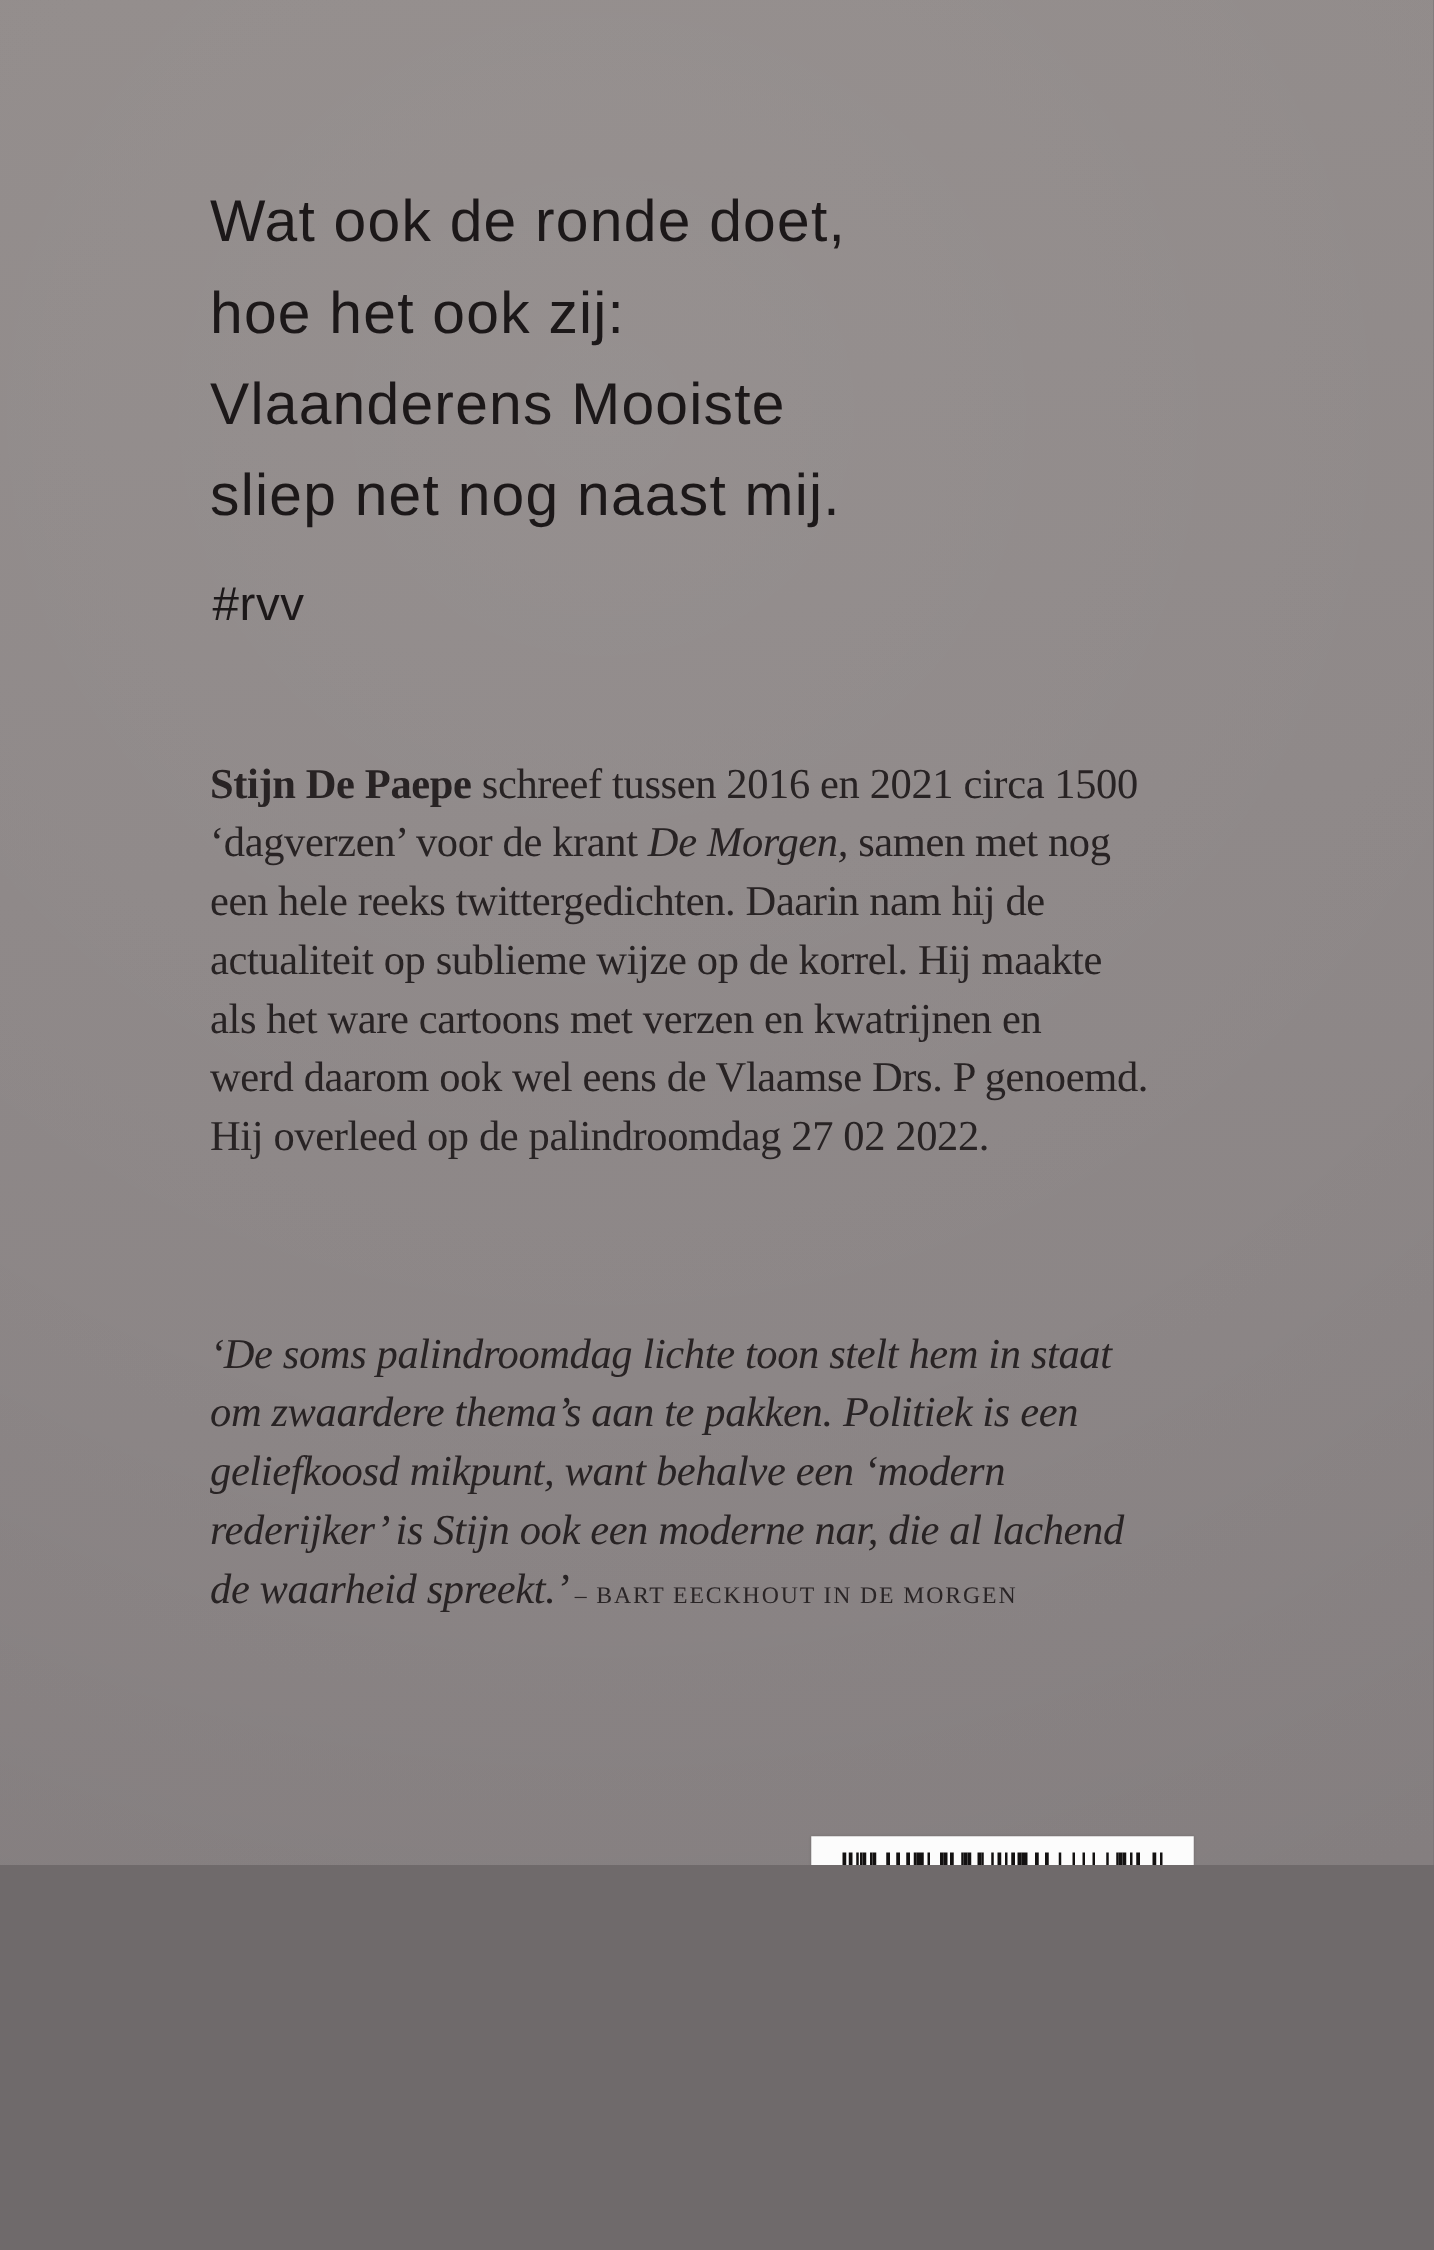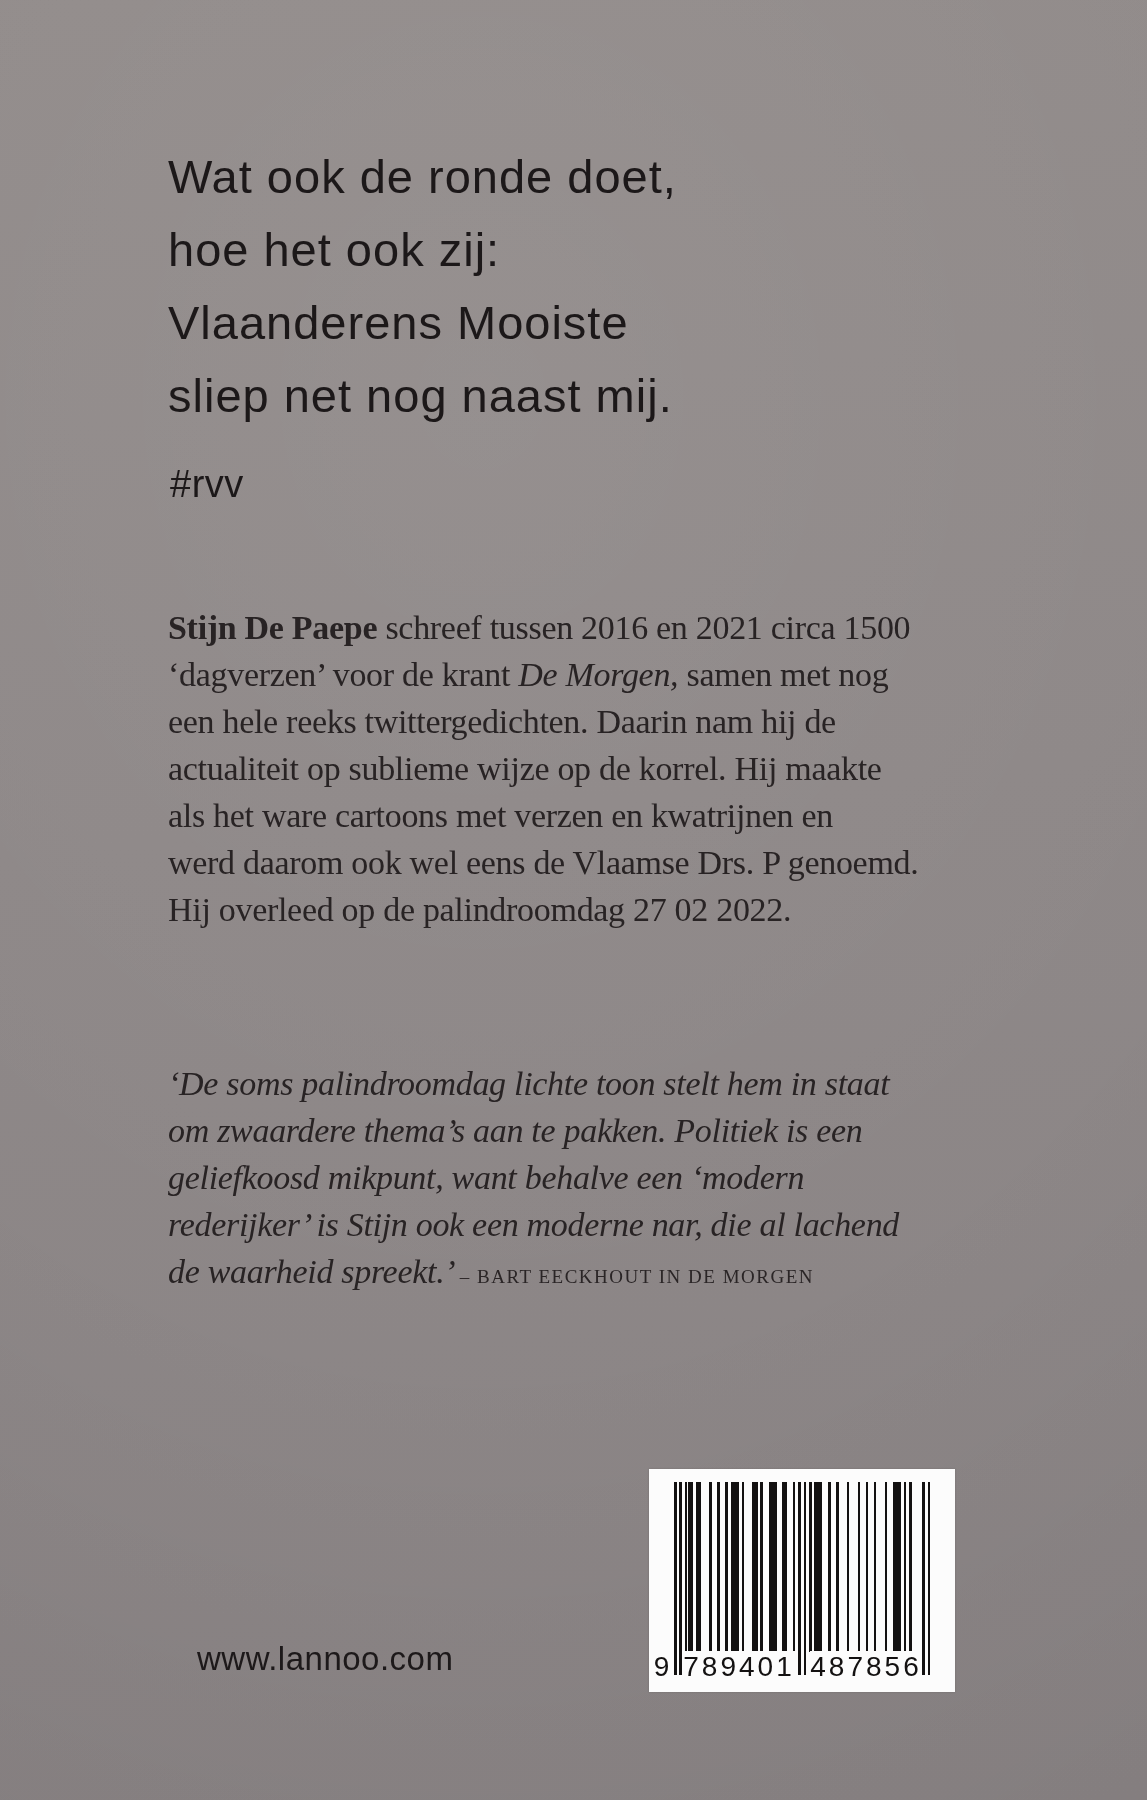--- a/index.html
+++ b/index.html
@@ -1,18 +1,18 @@
 <!DOCTYPE html>
 <html><head>
 <meta charset="utf-8">
 <style>
   html,body{margin:0;padding:0;background:#6f6a6b;}
   .page{
     position:relative;
-    width:1147px;height:1800px;
+    width:1147px;height:1492px;
     margin:0 auto;
     background:linear-gradient(175deg,#928c8b 0%,#8e8888 45%,#8a8485 100%);
     overflow:hidden;
     font-family:"Liberation Sans",sans-serif;
   }
   .vignette{
     position:absolute;inset:0;pointer-events:none;
     background:radial-gradient(130% 95% at 42% 22%,rgba(255,255,255,0.05) 0%,rgba(0,0,0,0.0) 55%,rgba(0,0,0,0.055) 100%);
   }
   .top-quote{

